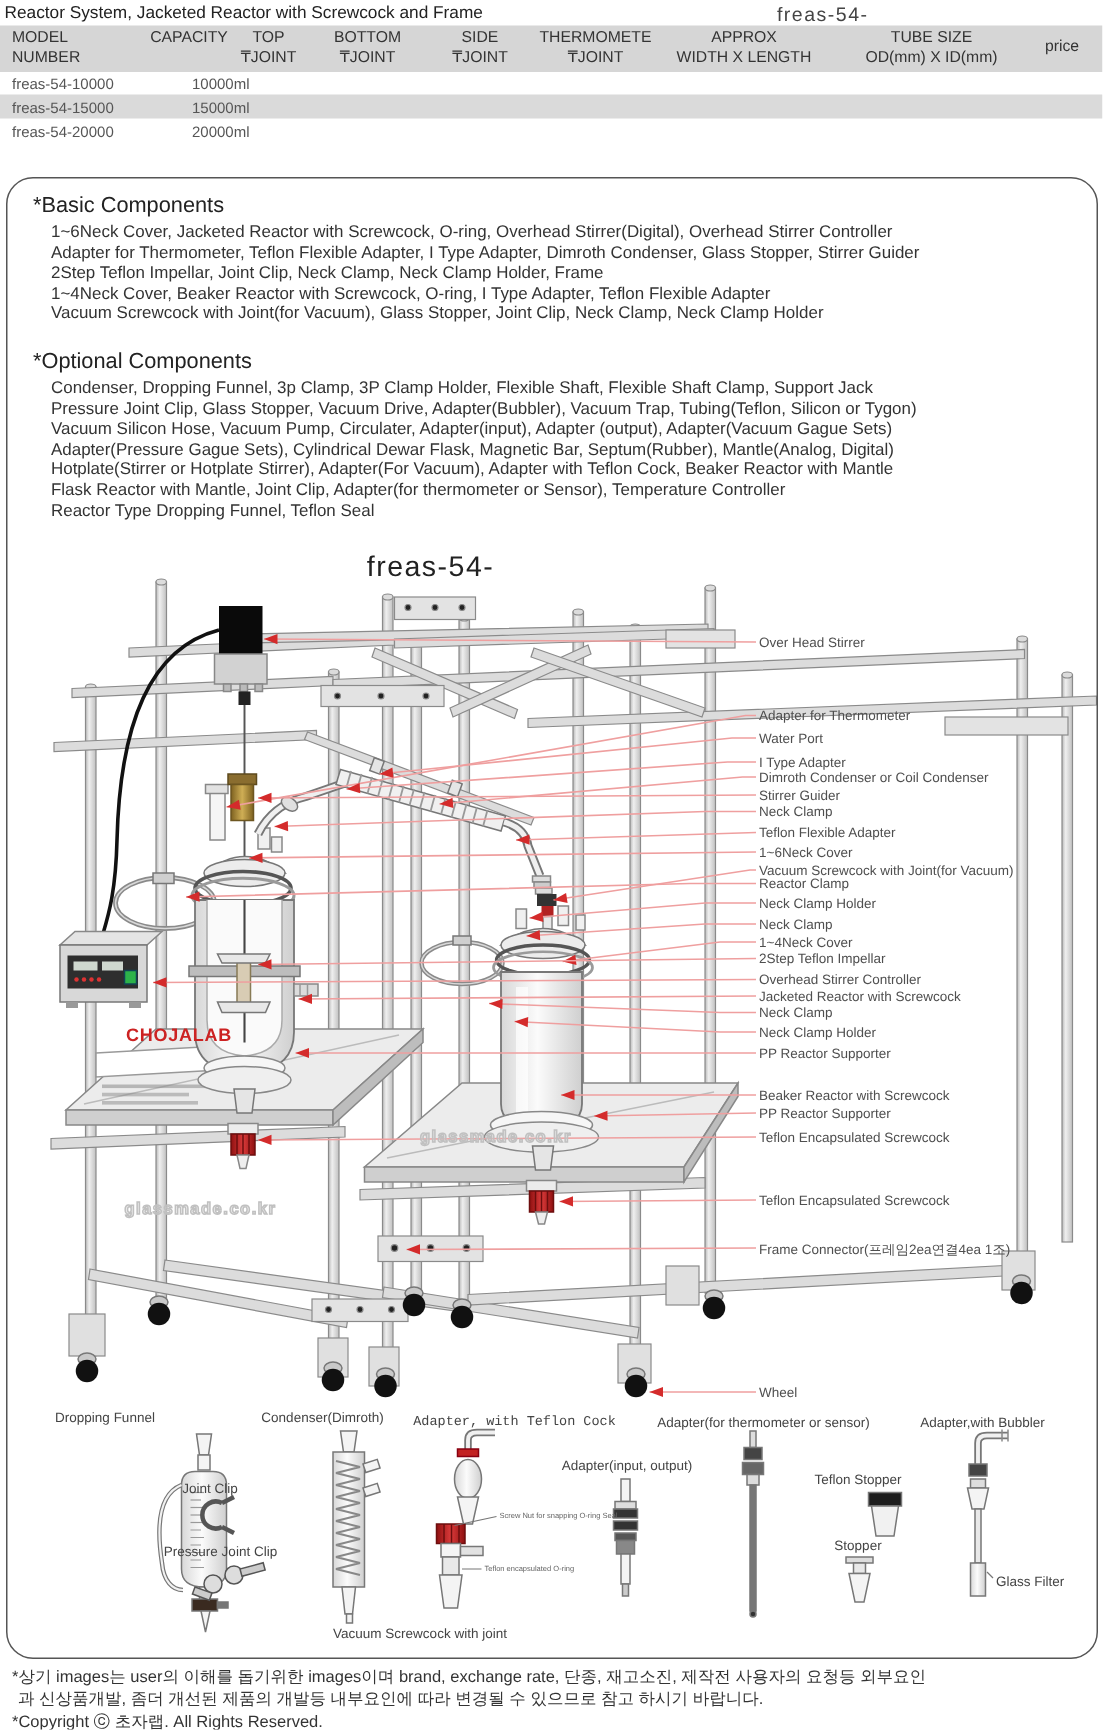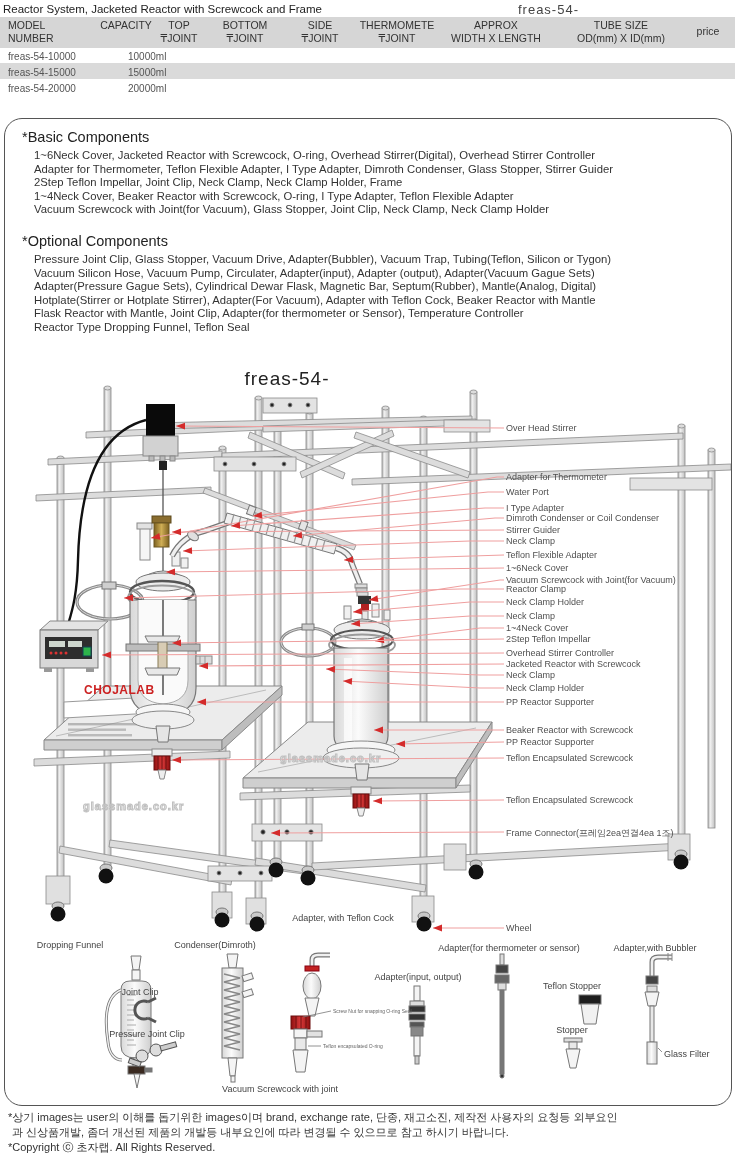--- a/index.html
+++ b/index.html
@@ -531,20 +531,21 @@
   <div class="comp-lines" style="left:34px;top:149px;">
     <div>1~6Neck Cover, Jacketed Reactor with Screwcock, O-ring, Overhead Stirrer(Digital), Overhead Stirrer Controller</div>
       <div>Adapter for Thermometer, Teflon Flexible Adapter, I Type Adapter, Dimroth Condenser, Glass Stopper, Stirrer Guider</div>
       <div>2Step Teflon Impellar, Joint Clip, Neck Clamp, Neck Clamp Holder, Frame</div>
     <div>1~4Neck Cover, Beaker Reactor with Screwcock, O-ring, I Type Adapter, Teflon Flexible Adapter</div>
       <div>Vacuum Screwcock with Joint(for Vacuum), Glass Stopper, Joint Clip, Neck Clamp, Neck Clamp Holder</div>
   </div>
 
   <div class="comp-head" style="left:22px;top:233px;">*Optional Components</div>
   <div class="comp-lines" style="left:34px;top:253px;">
+    <div>Condenser, Dropping Funnel, 3p Clamp, 3P Clamp Holder, Flexible Shaft, Flexible Shaft Clamp, Support Jack</div>
       <div>Pressure Joint Clip, Glass Stopper, Vacuum Drive, Adapter(Bubbler), Vacuum Trap, Tubing(Teflon, Silicon or Tygon)</div>
       <div>Vacuum Silicon Hose, Vacuum Pump, Circulater, Adapter(input), Adapter (output), Adapter(Vacuum Gague Sets)</div>
     <div>Adapter(Pressure Gague Sets), Cylindrical Dewar Flask, Magnetic Bar, Septum(Rubber), Mantle(Analog, Digital)</div>
       <div>Hotplate(Stirrer or Hotplate Stirrer), Adapter(For Vacuum), Adapter with Teflon Cock, Beaker Reactor with Mantle</div>
       <div>Flask Reactor with Mantle, Joint Clip, Adapter(for thermometer or Sensor), Temperature Controller</div>
     <div>Reactor Type Dropping Funnel, Teflon Seal</div>
   </div>
 
   <div class="abs diag-title">freas-54-</div>
 
@@ -576,21 +577,21 @@
       <div class="dlabel" style="top: 725px;">Beaker Reactor with Screwcock</div>
       <div class="dlabel" style="top: 737px;">PP Reactor Supporter</div>
       <div class="dlabel" style="top: 753px;">Teflon Encapsulated Screwcock</div>
       <div class="dlabel" style="top: 795px;">Teflon Encapsulated Screwcock</div>
       <div class="dlabel" style="top: 827px;">Frame Connector(프레임2ea연결4ea 1조)</div>
       <div class="dlabel" style="top: 923px;">Wheel</div>
     </div>
   <div id="accessory-labels">
       <div class="alabel" style="top: 940px; left: 70px; transform: translateX(-50%);">Dropping Funnel</div>
       <div class="alabel" style="top: 940px; left: 215px; transform: translateX(-50%);">Condenser(Dimroth)</div>
-      <div class="alabel" style="top: 913px; left: 343px; transform: translateX(-50%);">Adapter, with Teflon Cock</div>
+      <div class="alabel" style="top: 943px; left: 343px; transform: translateX(-50%); font-family: Liberation Mono, monospace;">Adapter, with Teflon Cock</div>
       <div class="alabel" style="top: 943px; left: 509px; transform: translateX(-50%);">Adapter(for thermometer or sensor)</div>
       <div class="alabel" style="top: 943px; left: 655px; transform: translateX(-50%);">Adapter,with Bubbler</div>
       <div class="alabel" style="top: 987px; left: 140px; transform: translateX(-50%);">Joint Clip</div>
       <div class="alabel" style="top: 1029px; left: 147px; transform: translateX(-50%);">Pressure Joint Clip</div>
       <div class="alabel" style="top: 972px; left: 418px; transform: translateX(-50%);">Adapter(input, output)</div>
       <div class="alabel" style="top: 981px; left: 572px; transform: translateX(-50%);">Teflon Stopper</div>
       <div class="alabel" style="top: 1025px; left: 572px; transform: translateX(-50%);">Stopper</div>
       <div class="alabel" style="top: 1084px; left: 280px; transform: translateX(-50%);">Vacuum Screwcock with joint</div>
       <div class="alabel" style="top: 1049px; left: 664px; text-align: right;">Glass Filter</div>
       <div class="tinylabel" style="top: 1008px; left: 333px;">Screw Nut for snapping O-ring Seal</div>

